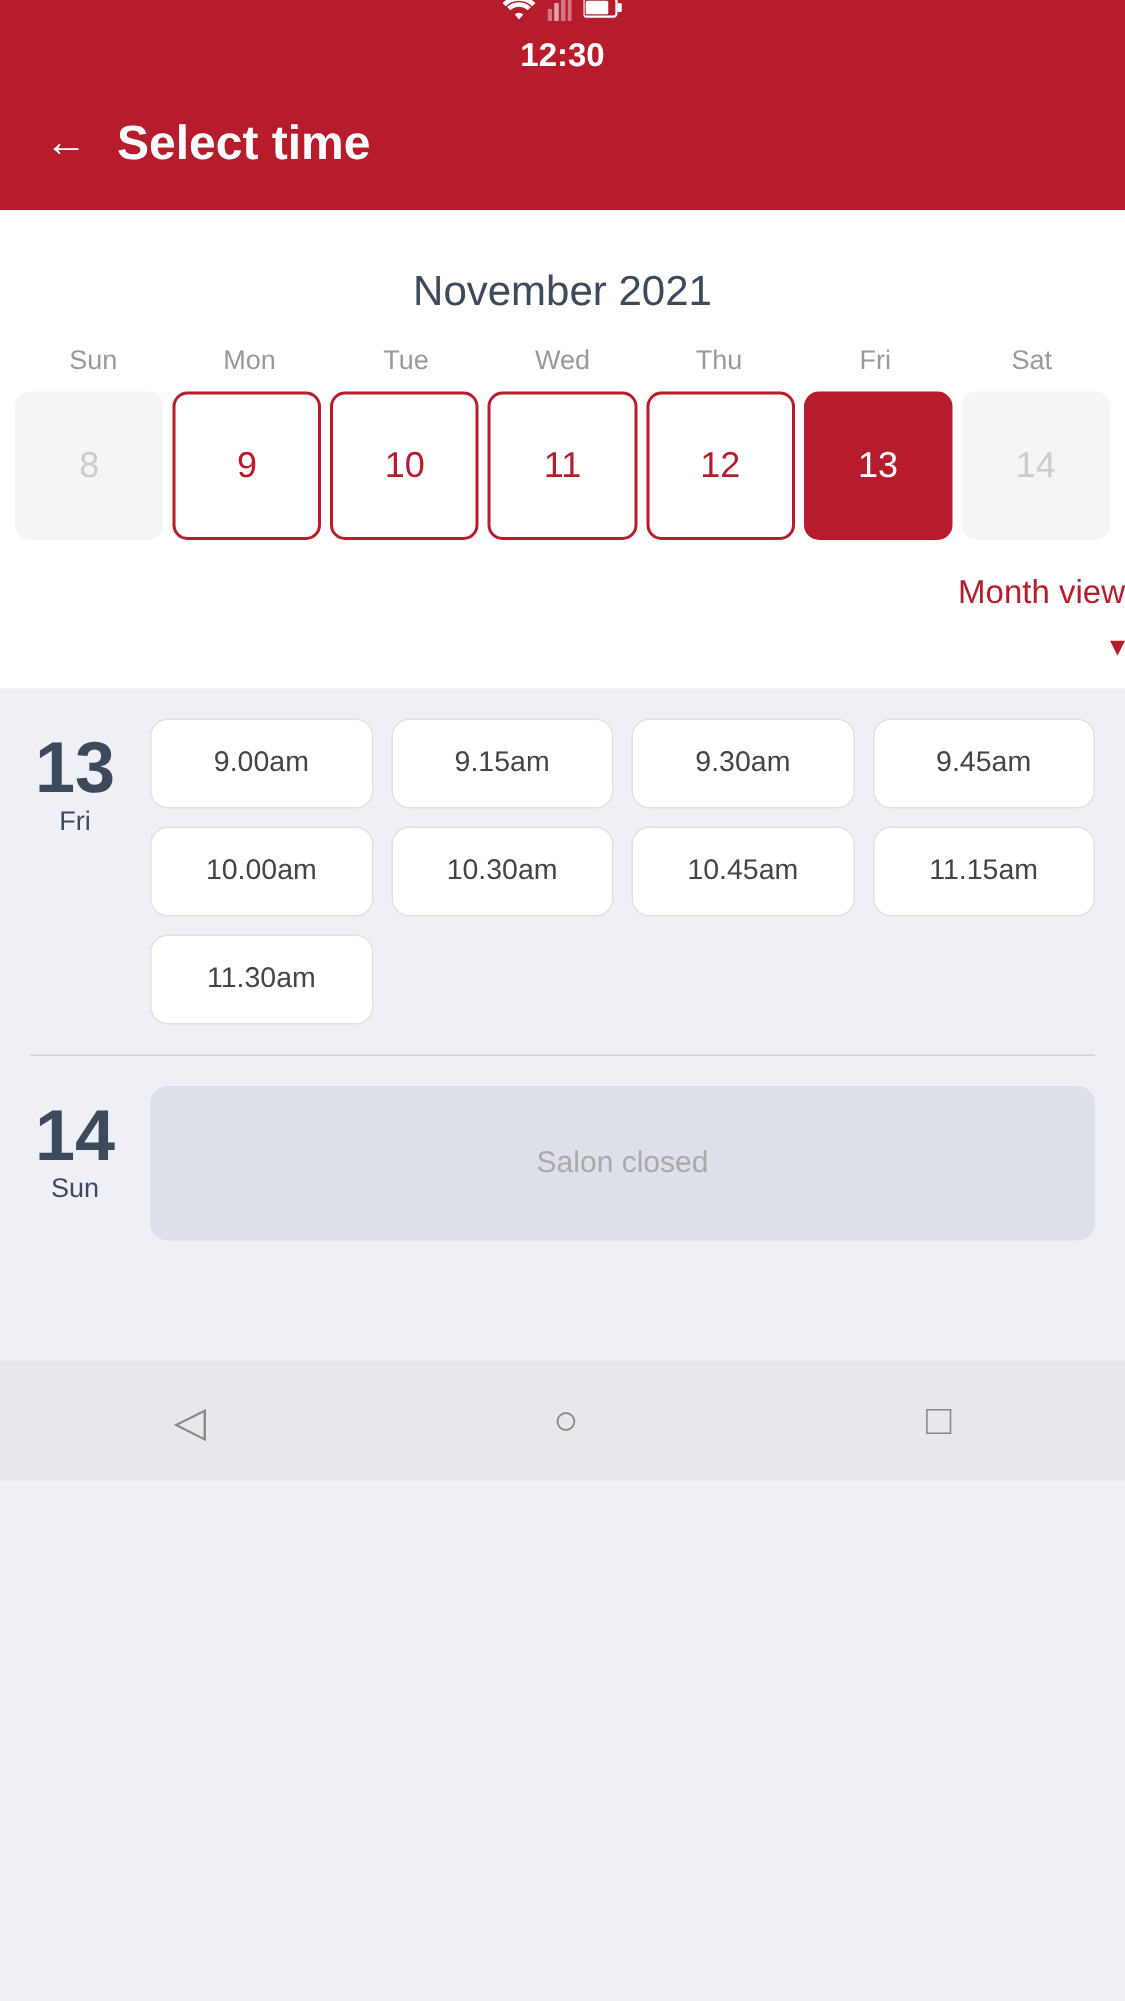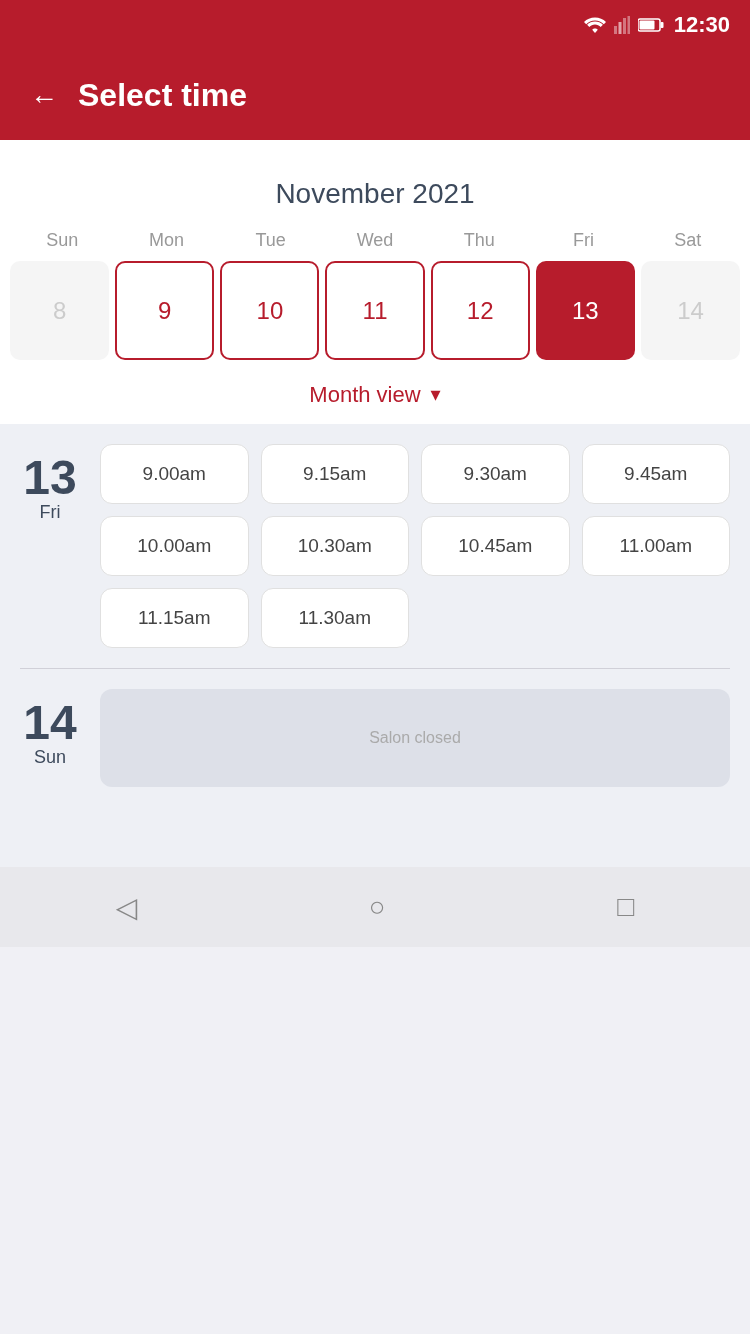--- a/index.html
+++ b/index.html
@@ -14,20 +14,21 @@
 
     
     .status-bar {
       background: #b71c2c;
       height: 50px;
       display: flex;
       align-items: center;
       justify-content: flex-end;
       padding: 0 20px;
       gap: 10px;
+      flex-direction: column;
     }
     .status-bar .time {
       color: white;
       font-size: 22px;
       font-weight: bold;
     }
     .status-icons {
       display: flex;
       align-items: center;
       gap: 8px;
@@ -108,25 +109,26 @@
       background: white;
     }
     .cal-day.selected {
       color: white;
       background: #b71c2c;
     }
 
     
     .month-view-toggle {
       display: flex;
-      align-items: flex-start;
+      align-items: flex-end;
       justify-content: center;
       gap: 10px;
       padding: 12px 0 16px 0;
       cursor: pointer;
+      flex-direction: column;
     }
     .month-view-label {
       color: #b71c2c;
       font-size: 22px;
     }
     .chevron-down {
       color: #b71c2c;
       font-size: 20px;
     }
 
@@ -190,21 +192,21 @@
       margin-bottom: 20px;
     }
     .closed-box {
       flex: 1;
       background: #dde0e8;
       border-radius: 12px;
       padding: 40px;
       display: flex;
       align-items: center;
       justify-content: center;
-      font-size: 16px;
+      font-size: 20px;
       color: #aaa;
       text-align: right;
     }
 
     
     .bottom-nav {
       background: #e8e8ec;
       height: 80px;
       display: flex;
       align-items: center;
@@ -287,21 +289,20 @@
       <span class="day-name">Fri</span>
     </div>
     <div class="time-grid">
       <div class="time-slot">9.00am</div>
       <div class="time-slot">9.15am</div>
       <div class="time-slot">9.30am</div>
       <div class="time-slot">9.45am</div>
       <div class="time-slot">10.00am</div>
       <div class="time-slot">10.30am</div>
       <div class="time-slot">10.45am</div>
-      <div class="time-slot">11.00am</div>
       <div class="time-slot">11.15am</div>
       <div class="time-slot">11.30am</div>
     </div>
   </div>
 
   <div class="divider"></div>
 
   <div class="closed-section">
     <div class="day-label">
       <span class="day-number">14</span>

